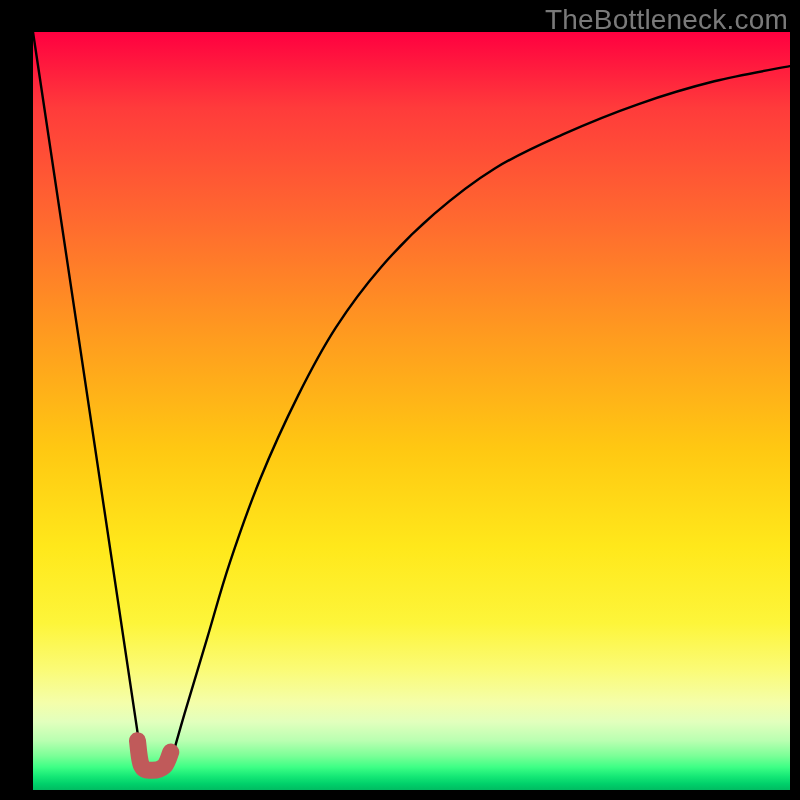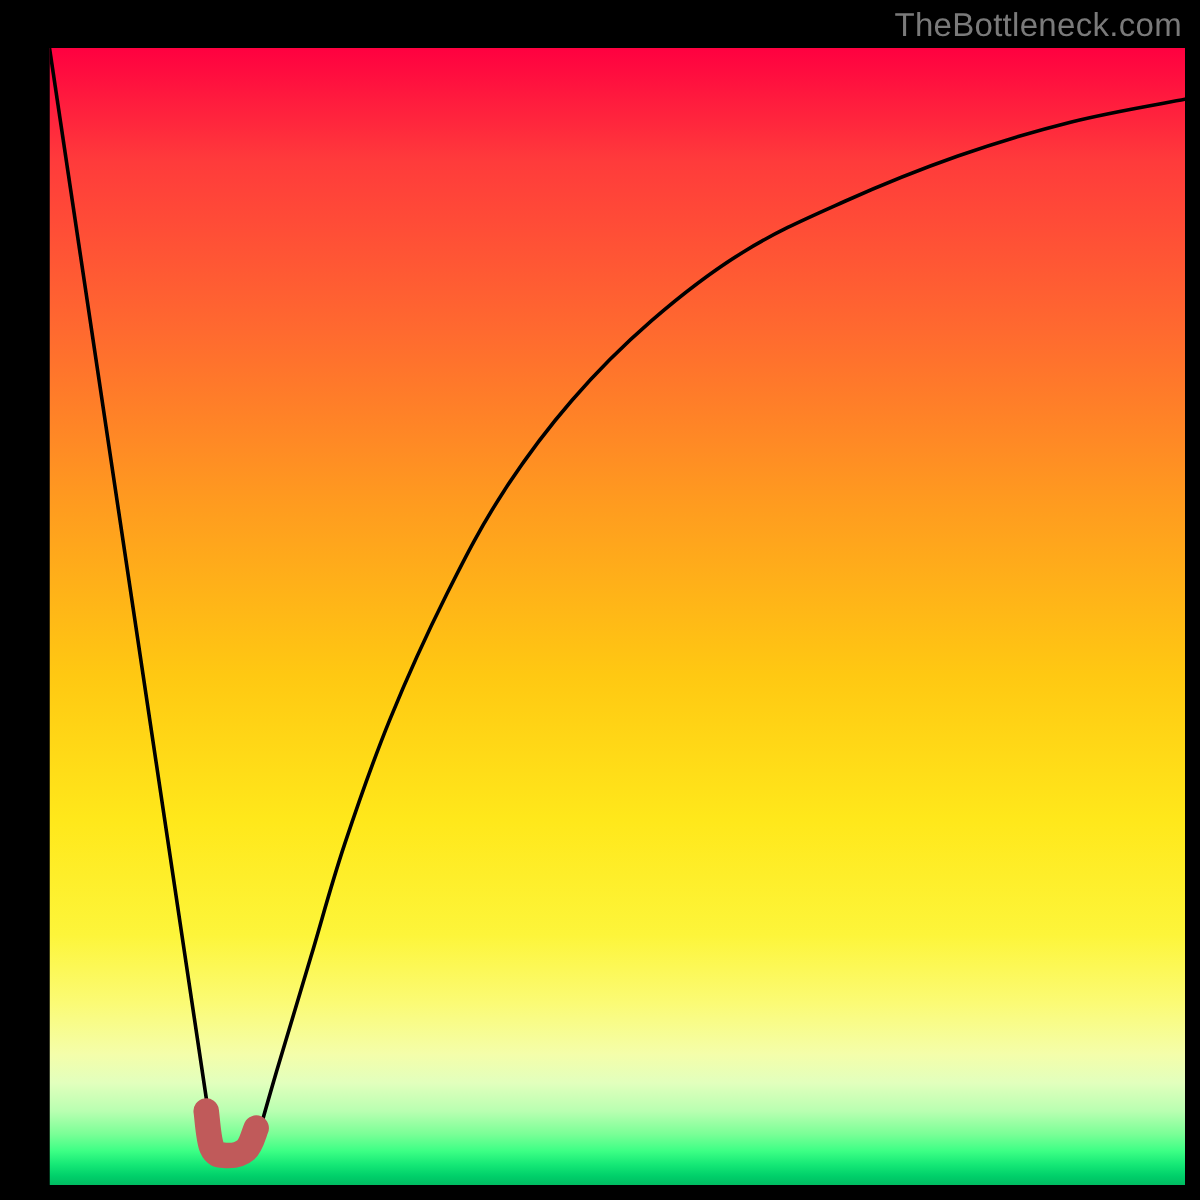--- a/index.html
+++ b/index.html
@@ -48,21 +48,21 @@
       #15e876 98.2%,
       #00d06a 99.2%,
       #00bb61 100%
     );
   }
   .watermark {
     position: absolute;
     top: 4px;
     right: 12px;
     color: #7a7a7a;
-    font-size: 22px;
+    font-size: 28px;
     letter-spacing: 0.2px;
     font-weight: 400;
     z-index: 5;
     user-select: none;
   }
   svg.lines {
     position: absolute;
     left: 0; top: 0;
     width: 100%;
     height: 100%;

